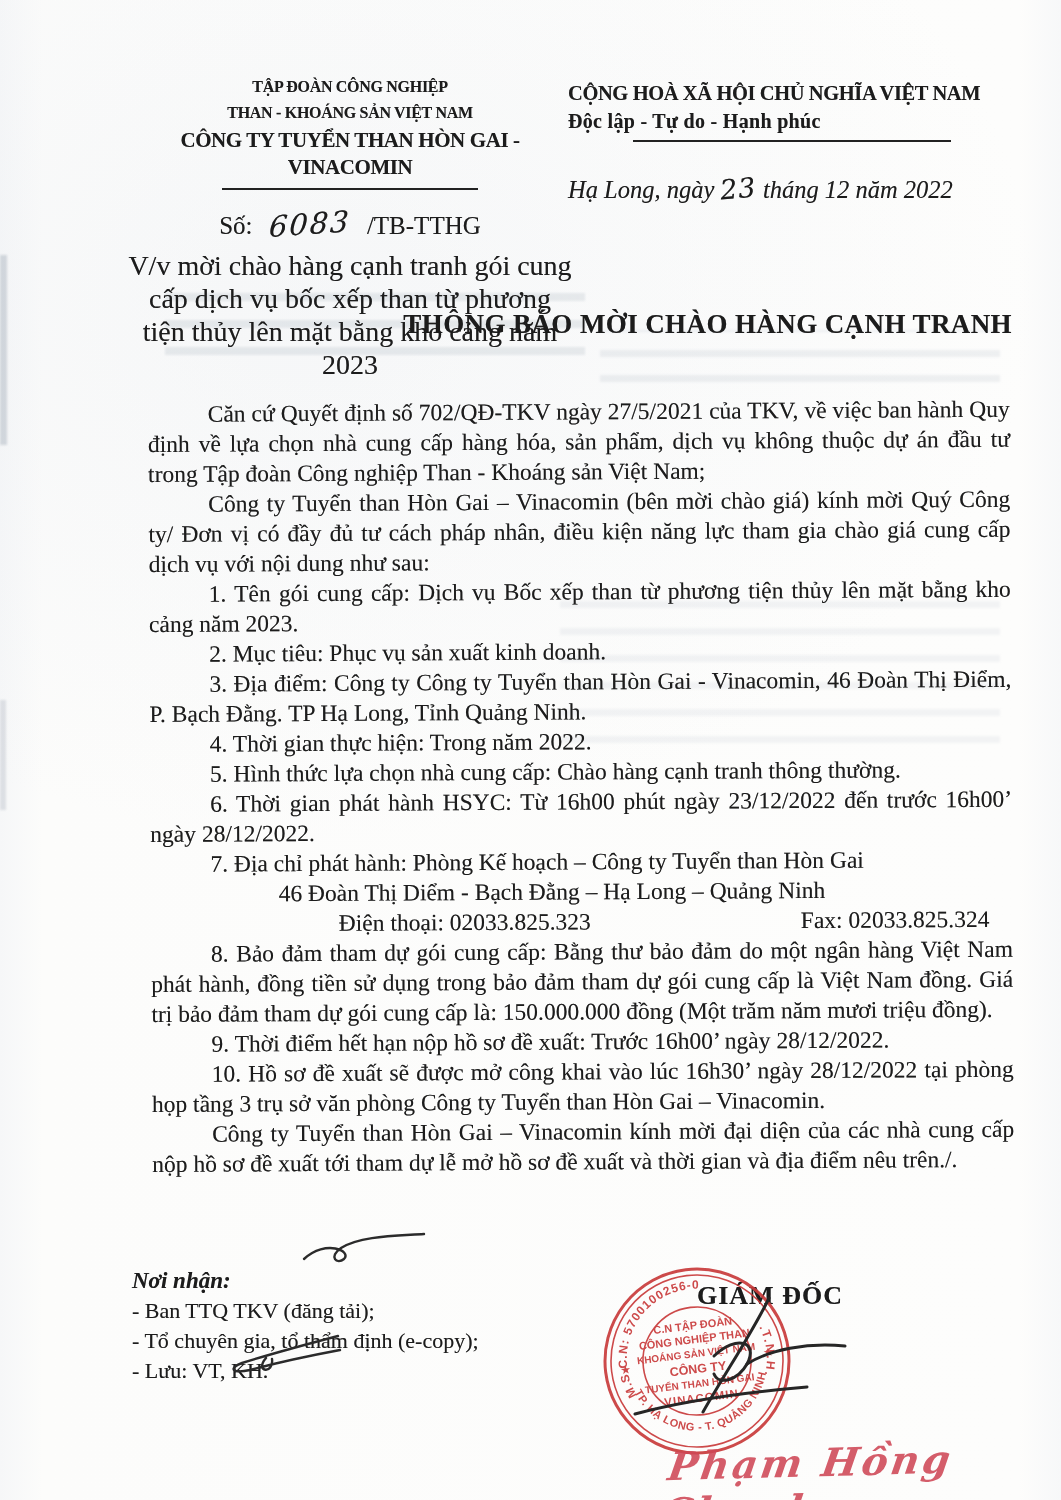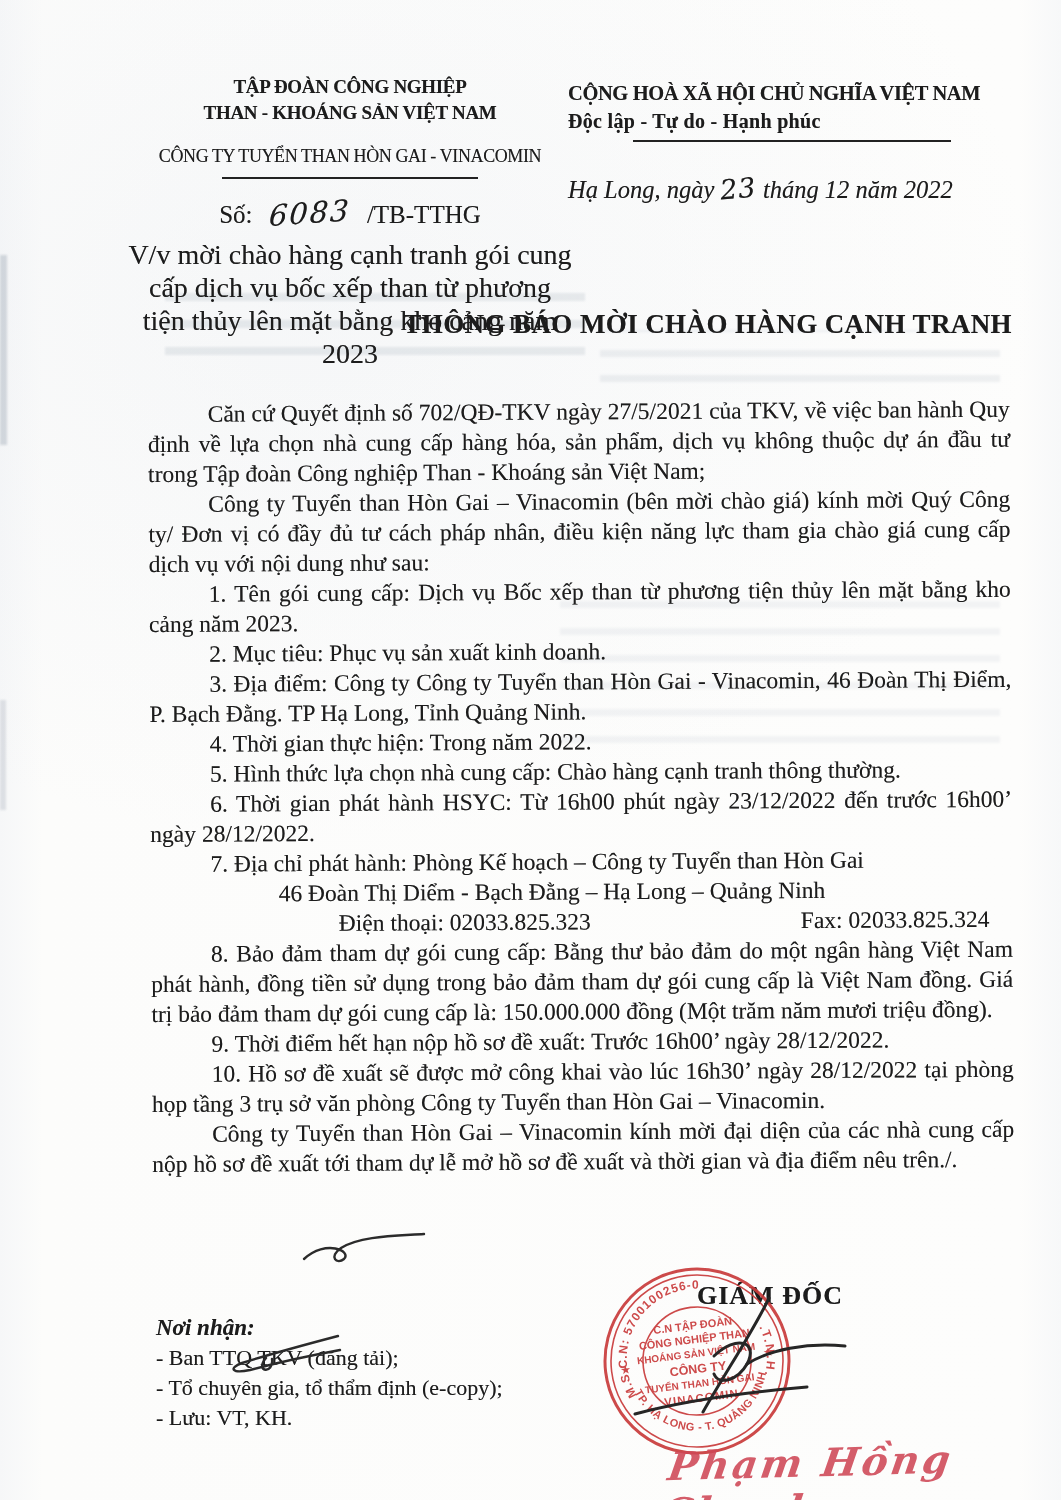--- a/index.html
+++ b/index.html
@@ -11,22 +11,22 @@
       #fcfcfb;
     font-family:"Liberation Serif","DejaVu Serif",serif;
     color:#1c1c1c;
     -webkit-font-smoothing:antialiased;
   }
   .page{position:absolute;inset:0;}
   .soft{text-shadow:0 0 .6px rgba(25,25,25,.45);}
 
   
   .hdr-left{position:absolute;left:126px;top:74px;width:448px;text-align:center;}
-  .hdr-left .l1,.hdr-left .l2{font-size:19px;font-weight:bold;letter-spacing:-.3px;line-height:26px;}
-  .hdr-left .company{font-size:18px;font-weight:normal;letter-spacing:-.4px;line-height:27px;margin-top:17px;}
+  .hdr-left .l1,.hdr-left .l2{font-size:16px;font-weight:bold;letter-spacing:-.3px;line-height:26px;}
+  .hdr-left .company{font-size:21px;font-weight:bold;letter-spacing:-.4px;line-height:27px;margin-top:1px;}
   .rule{height:2px;background:#222;margin:7px auto 0;}
   .rule-left{width:256px;}
   .num-line{margin-top:17px;font-size:25px;}
   .num-hand{font-size:29px;font-style:italic;display:inline-block;transform:rotate(-4deg) skewX(-8deg);letter-spacing:2px;padding:0 10px;font-family:"DejaVu Serif",serif;}
   .subject{margin-top:8px;font-size:28px;line-height:33px;}
 
   .hdr-right{position:absolute;left:568px;top:80px;width:448px;}
   .hdr-right .l1{font-size:20.5px;font-weight:bold;letter-spacing:-.4px;line-height:26px;}
   .hdr-right .l2{font-size:20px;font-weight:bold;margin-top:4px;letter-spacing:.3px;}
   .rule-right{width:318px;}
@@ -40,21 +40,21 @@
   
   .body-block{position:absolute;left:150px;top:399px;width:862px;font-size:23.5px;line-height:30px;
     text-align:justify;transform:rotate(-.35deg);transform-origin:0 50%;}
   .body-block p{margin:0;text-indent:60px;}
   .body-block p.sub{text-indent:0;margin-left:128px;text-align:left;}
   .contacts{display:flex;text-indent:0;}
   .contacts .phone{margin-left:128px;}
   .contacts .fax{margin-left:150px;}
 
   
-  .recipients{position:absolute;left:156px;top:1266px;font-size:22px;line-height:30px;margin-top:47px;}
+  .recipients{position:absolute;left:132px;top:1266px;font-size:22px;line-height:30px;}
   .recipients .label{font-weight:bold;font-style:italic;font-size:23px;}
   .sig-title{position:absolute;left:697px;top:1281px;font-size:26px;font-weight:bold;letter-spacing:1px;}
   .signer-name{position:absolute;left:666px;top:1438px;font-size:39px;font-style:italic;font-weight:bold;
     color:#cf4756;letter-spacing:3px;transform:skewX(-10deg) rotate(-1.5deg);
     font-family:"DejaVu Serif",serif;opacity:.88;}
 
   .stamp-wrap{position:absolute;left:601px;top:1265px;width:192px;height:192px;transform:rotate(-7deg);opacity:.92;}
   .sig-svg{position:absolute;left:617px;top:1292px;width:262px;height:138px;}
   .flourish-1{position:absolute;left:298px;top:1227px;width:132px;height:42px;}
   .flourish-2{position:absolute;left:222px;top:1328px;width:126px;height:48px;}

